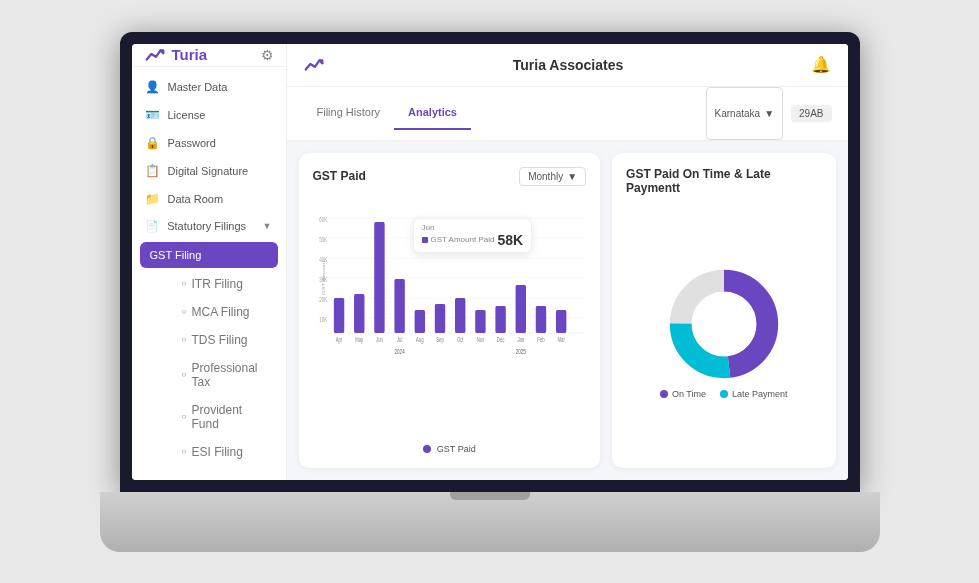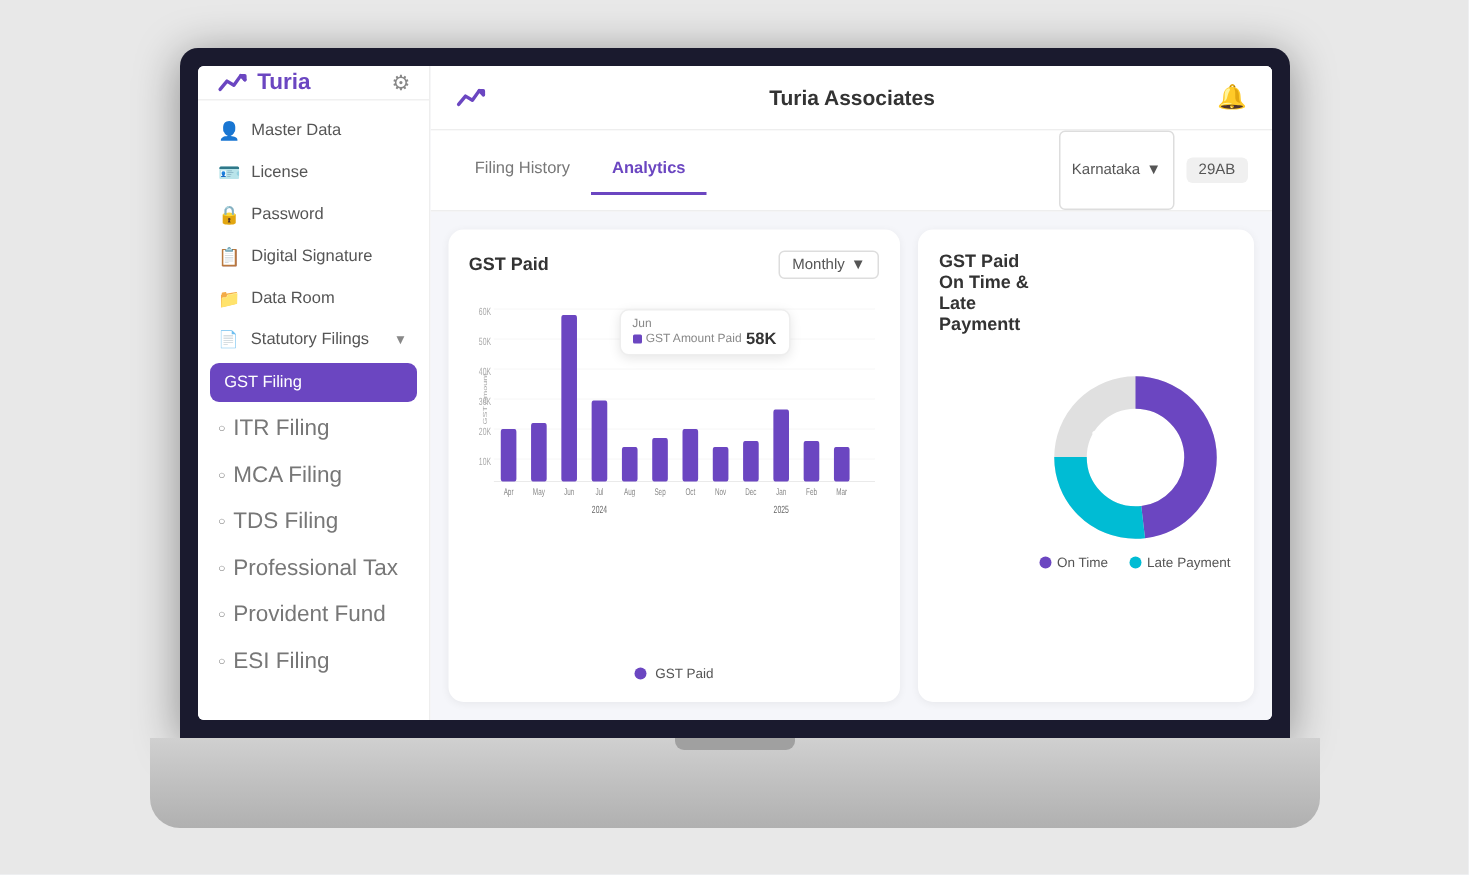--- a/index.html
+++ b/index.html
@@ -121,21 +121,22 @@
 
     .nav-item .nav-icon {
       font-size: 12px;
       width: 14px;
       text-align: center;
     }
 
     .nav-item.sub {
       padding-left: 24px;
       color: #777;
-      font-size: 15px;
+      font-size: 12px;
+      margin-left: 36px;
     }
 
     .nav-item.sub::before {
       content: '○';
       font-size: 8px;
       position: absolute;
       left: 14px;
     }
 
     .statutory-item {
@@ -259,20 +260,21 @@
 
     
     .chart-card {
       background: #fff;
       border-radius: 10px;
       padding: 14px;
       flex: 1.4;
       box-shadow: 0 1px 6px rgba(0,0,0,0.06);
       display: flex;
       flex-direction: column;
+      gap: 12px;
     }
 
     .chart-header {
       display: flex;
       align-items: center;
       justify-content: space-between;
       margin-bottom: 10px;
     }
 
     .chart-title {
@@ -321,21 +323,21 @@
     }
 
     
     .donut-card {
       background: #fff;
       border-radius: 10px;
       padding: 14px;
       flex: 1;
       box-shadow: 0 1px 6px rgba(0,0,0,0.06);
       display: flex;
-      flex-direction: row;
+      flex-direction: column;
     }
 
     .donut-title {
       font-size: 12px;
       font-weight: 600;
       color: #333;
       margin-bottom: 10px;
     }
 
     .donut-content {
@@ -376,21 +378,21 @@
       border-radius: 6px;
       padding: 4px 8px;
       font-size: 9px;
       box-shadow: 0 2px 8px rgba(0,0,0,0.1);
       pointer-events: none;
       top: 10px;
       left: 100px;
     }
 
     .tooltip-label { color: #888; font-size: 8px; }
-    .tooltip-value { color: #333; font-weight: 700; font-size: 11px; }
+    .tooltip-value { color: #333; font-weight: 700; font-size: 14px; }
   </style>
 </head>
 <body>
 
 <div class="laptop-wrapper">
   <div class="laptop-screen-bezel">
     <div class="laptop-screen">
 
       <div class="sidebar">
         <div class="sidebar-header">

